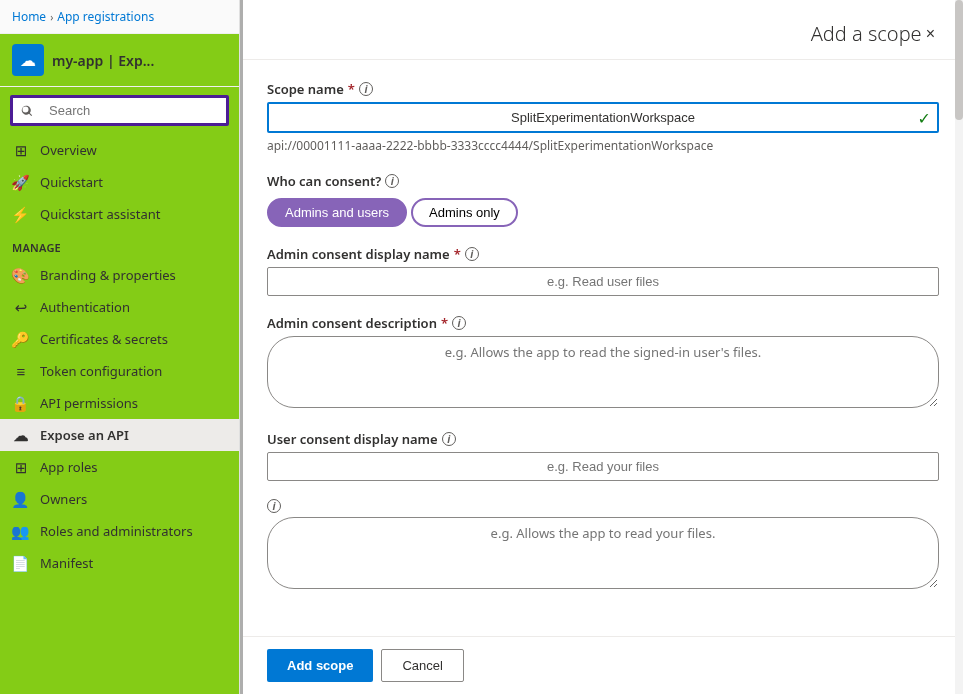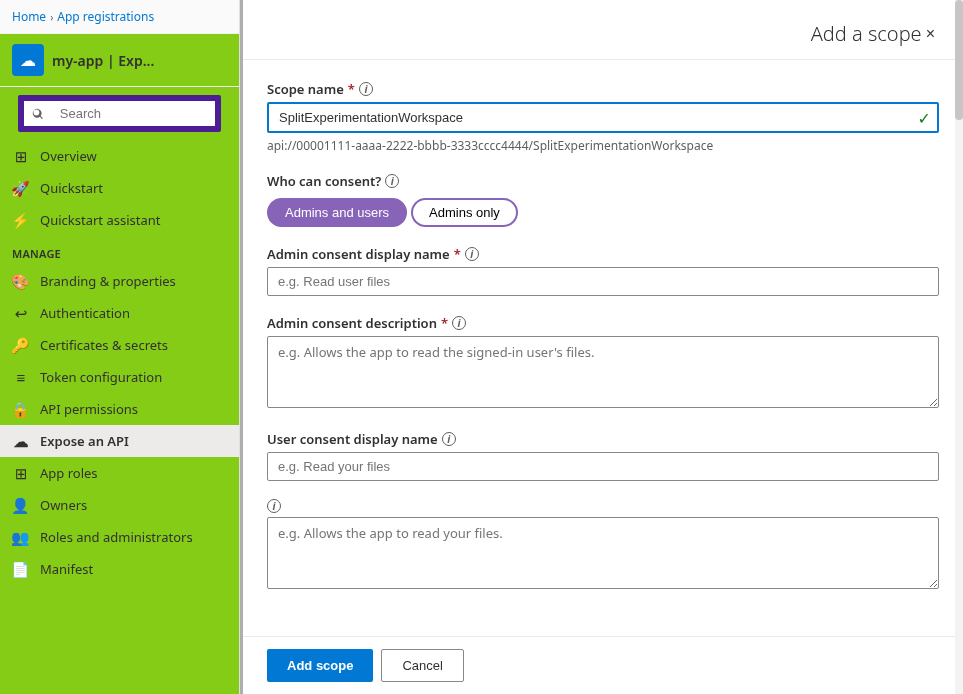--- a/index.html
+++ b/index.html
@@ -43,22 +43,22 @@
       background: #0078d4;
       border-radius: 4px;
       display: flex; align-items: center; justify-content: center;
       color: white; font-size: 16px;
     }
     .app-title { font-size: 14px; font-weight: 600; color: #323130; }
 
     .search-box {
       display: flex;
       align-items: center;
-      margin: 8px 18px;
-      border: 6px solid #4c1d95;
+      margin: 8px 10px;
+      border: 3px solid #4c1d95;
       border-radius: 2px;
       padding: 5px 8px;
       background: #fff;
       gap: 16px;
     }
     .search-box input {
       border: none; outline: none; font-size: 13px; width: 100%; color: #323130;
     }
     .search-icon-svg { color: #605e5c; }
 
@@ -168,20 +168,21 @@
     }
 
     .text-input {
       width: 100%;
       border: 1px solid #8a8886;
       border-radius: 2px;
       padding: 6px 10px;
       font-size: 13px;
       color: #323130;
       outline: none;
+      text-align: center;
     }
     .text-input.has-value { border-color: #0078d4; border-width: 2px; }
 
     .input-with-check {
       position: relative;
     }
     .input-check-icon {
       position: absolute;
       right: 8px;
       top: 50%;
@@ -211,20 +212,21 @@
     }
     .radio-option.selected {
       background: #8764b8;
       color: #fff;
     }
 
     textarea.text-input {
       resize: vertical;
       min-height: 72px;
       font-family: inherit;
+      border-radius: 27px;
     }
 
     .panel-footer {
       padding: 12px 24px;
       border-top: 1px solid #edebe9;
       display: flex;
       gap: 8px;
       flex-shrink: 0;
       background: #fff;
     }

